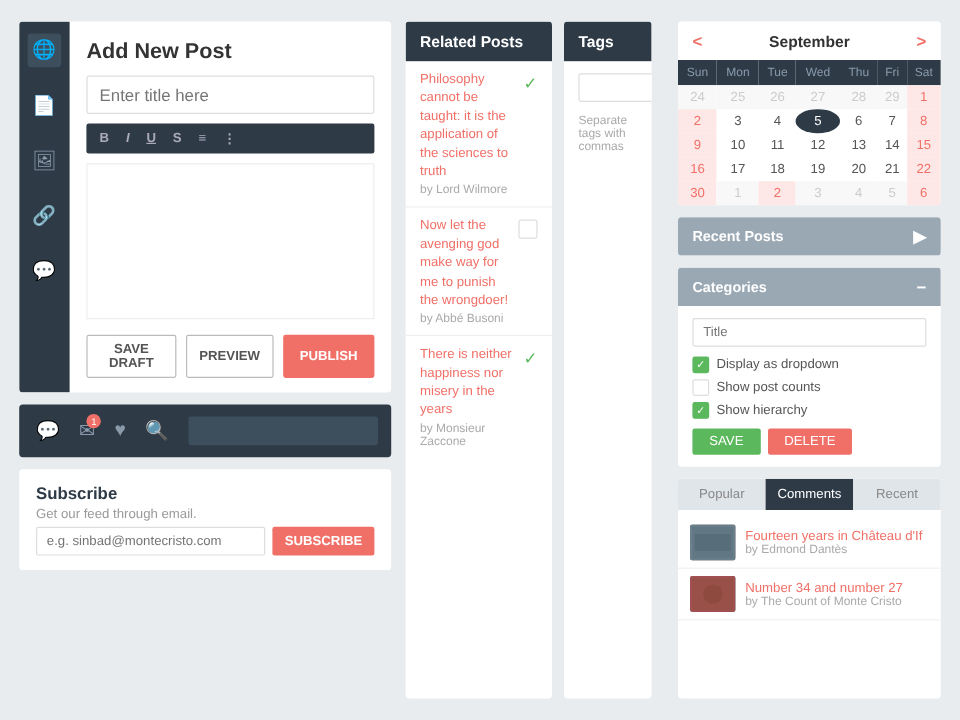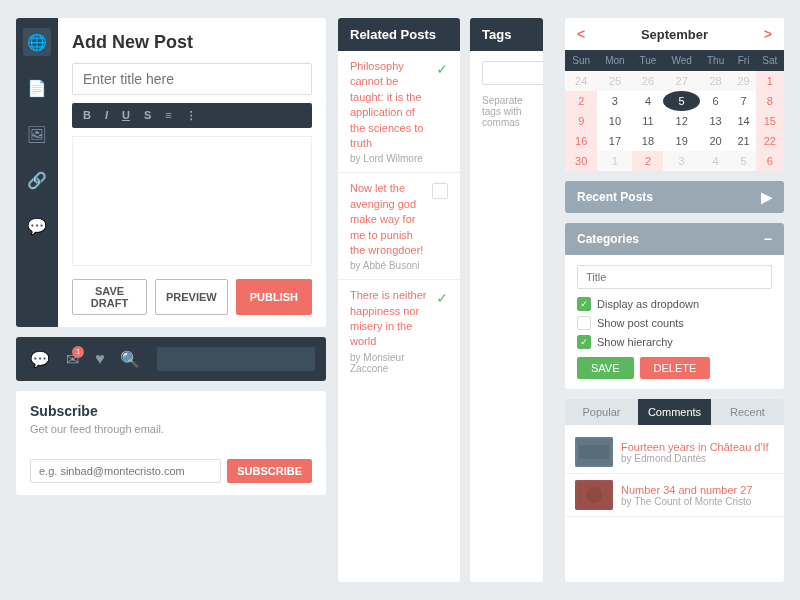--- a/index.html
+++ b/index.html
@@ -197,21 +197,21 @@
     }
     .subscribe-title {
       font-size: 14px;
       font-weight: bold;
       color: #2e3b47;
       margin-bottom: 4px;
     }
     .subscribe-desc {
       font-size: 11px;
       color: #999;
-      margin-bottom: 24px;
+      margin-bottom: 4px;
     }
     .subscribe-row {
       display: flex;
       gap: 6px;
     }
     .subscribe-input {
       flex: 1;
       border: 1px solid #ddd;
       border-radius: 2px;
       padding: 5px 8px;
@@ -622,21 +622,21 @@
       </div>
       <div class="related-post">
         <div class="related-post-content">
           <div class="related-post-title">Now let the avenging god make way for me to punish the wrongdoer!</div>
           <div class="related-post-author">by Abbé Busoni</div>
         </div>
         <div class="post-check-empty"></div>
       </div>
       <div class="related-post">
         <div class="related-post-content">
-          <div class="related-post-title">There is neither happiness nor misery in the world</div>
+          <div class="related-post-title">There is neither happiness nor misery in the years</div>
           <div class="related-post-author">by Monsieur Zaccone</div>
         </div>
         <div class="post-check">✓</div>
       </div>
     </div>
 
     <div class="tags-panel">
       <div class="panel-header">Tags</div>
       <div class="tags-input-row">
         <input class="tags-input" type="text" style="">

